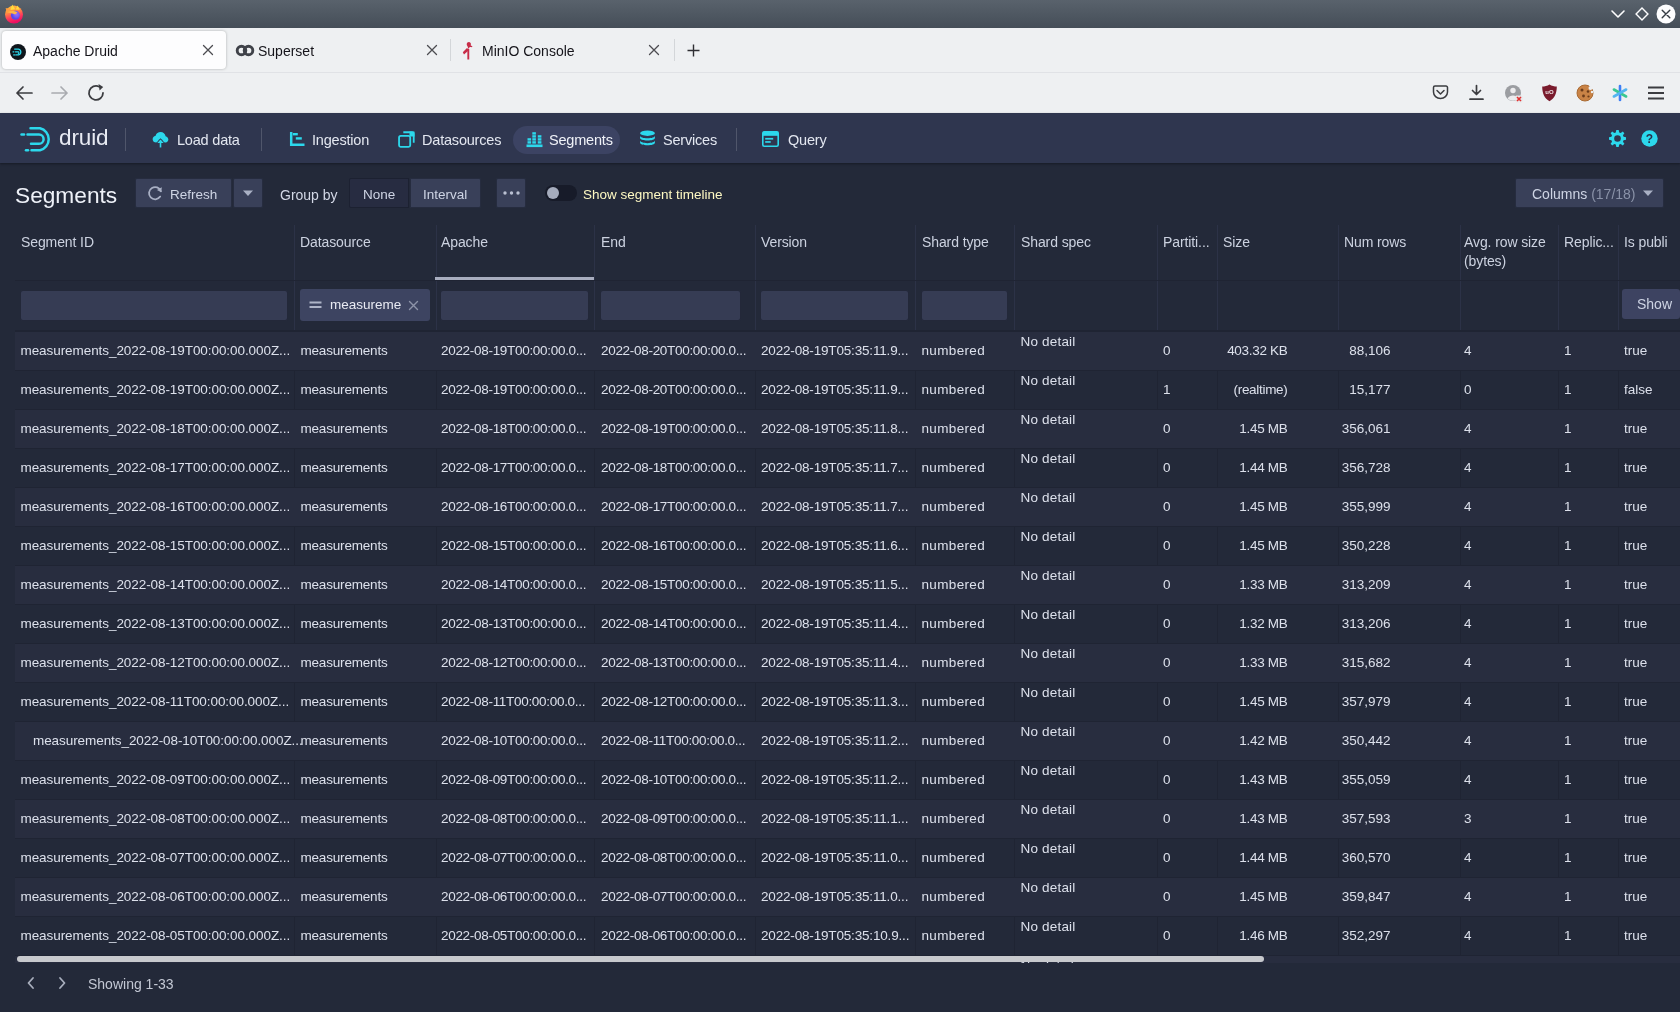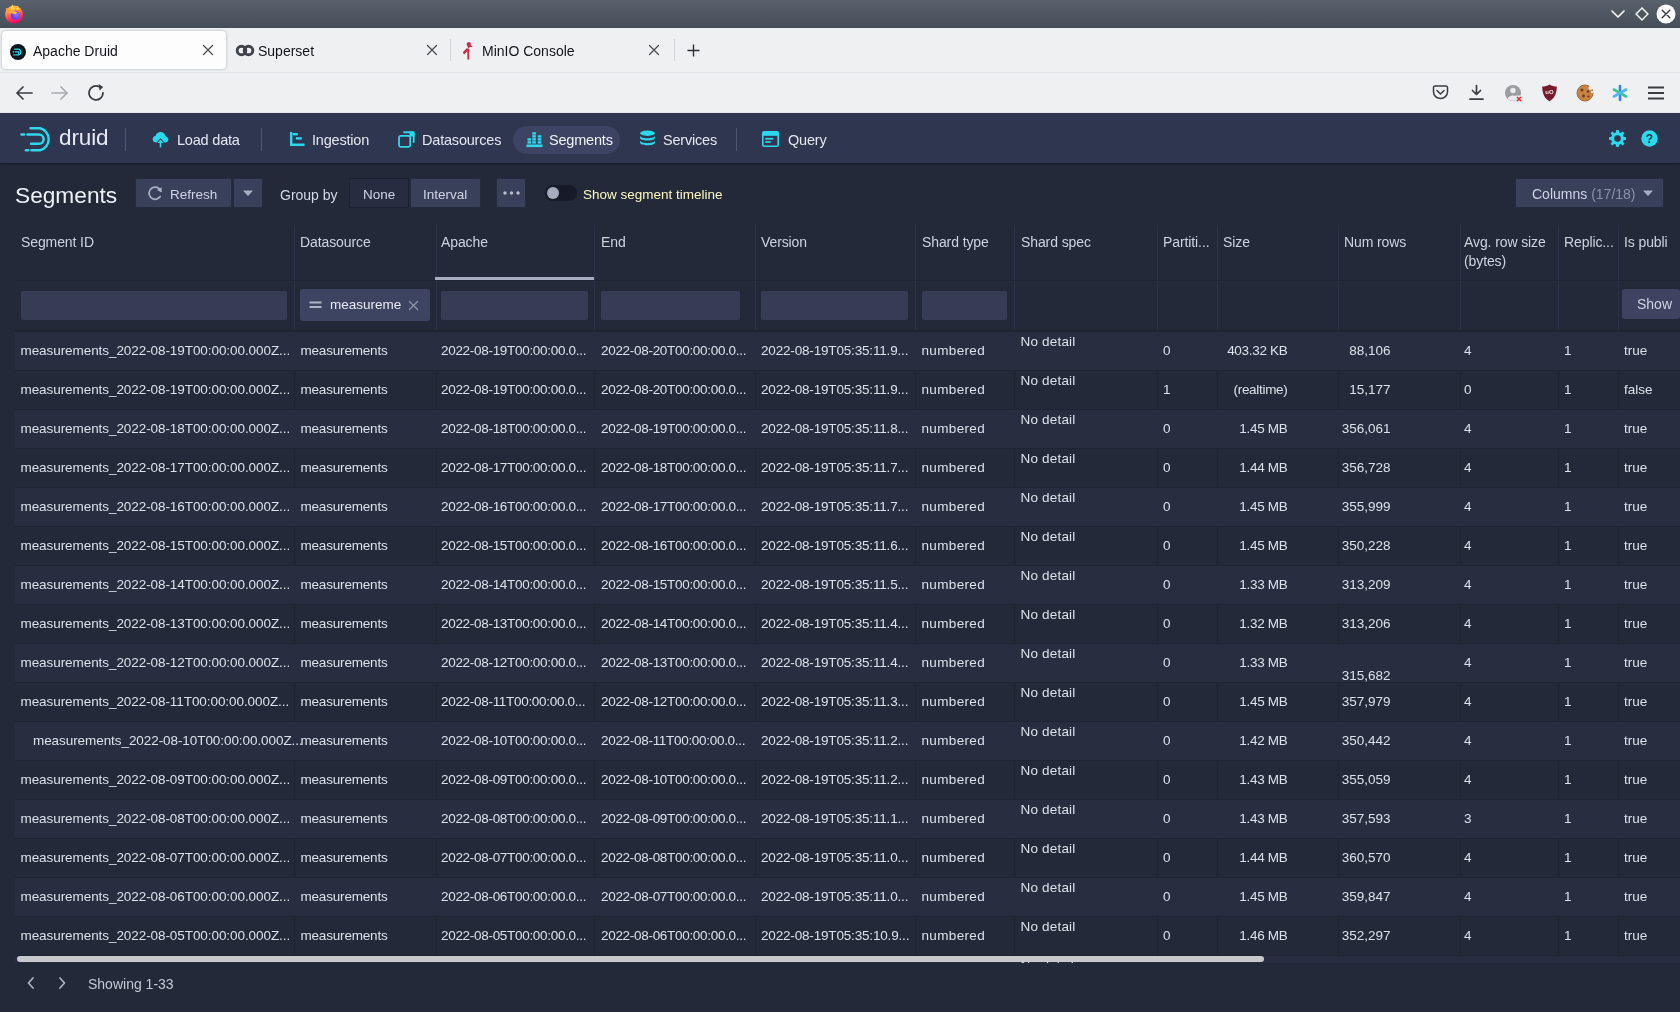--- a/index.html
+++ b/index.html
@@ -453,21 +453,21 @@
 <div class="abs row rowodd" style="top:643px;">
 <div class="abs cell c1" style="left:5.5px;top:11px;">measurements_2022-08-12T00:00:00.000Z...</div>
 <div class="abs cell c2" style="left:285.5px;top:11px;">measurements</div>
 <div class="abs cell c34" style="left:426px;top:11px;">2022-08-12T00:00:00.0...</div>
 <div class="abs cell c34" style="left:586px;top:11px;">2022-08-13T00:00:00.0...</div>
 <div class="abs cell c5" style="left:746px;top:11px;">2022-08-19T05:35:11.4...</div>
 <div class="abs cell c6" style="left:906.5px;top:11px;">numbered</div>
 <div class="abs cell c7" style="left:1005.5px;top:1.5px;">No detail</div>
 <div class="abs cell" style="left:1148px;top:11px;">0</div>
 <div class="abs cell csize" style="left:1187px;top:11px;">1.33 MB</div>
-<div class="abs cell cnum" style="left:1308px;top:24px;">315,682</div>
+<div class="abs cell cnum" style="left:1308px;top:11px;">315,682</div>
 <div class="abs cell" style="left:1449px;top:11px;">4</div>
 <div class="abs cell" style="left:1549px;top:11px;">1</div>
 <div class="abs cell" style="left:1609px;top:11px;">true</div>
 </div>
 <div class="abs row" style="top:682px;">
 <div class="abs cell c1" style="left:5.5px;top:11px;">measurements_2022-08-11T00:00:00.000Z...</div>
 <div class="abs cell c2" style="left:285.5px;top:11px;">measurements</div>
 <div class="abs cell c34" style="left:426px;top:11px;">2022-08-11T00:00:00.0...</div>
 <div class="abs cell c34" style="left:586px;top:11px;">2022-08-12T00:00:00.0...</div>
 <div class="abs cell c5" style="left:746px;top:11px;">2022-08-19T05:35:11.3...</div>

